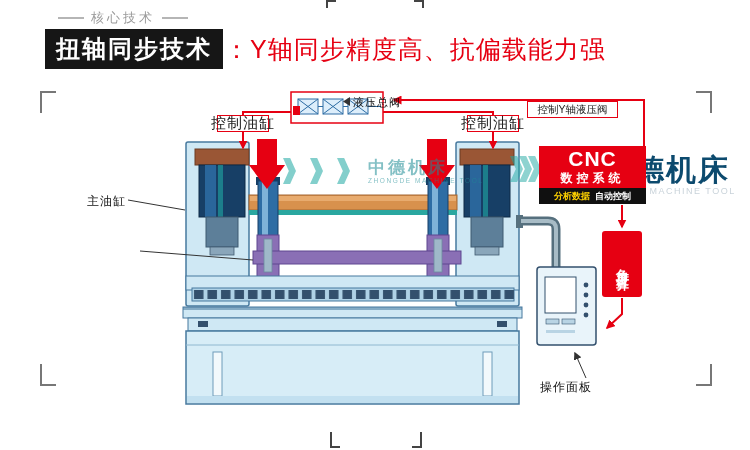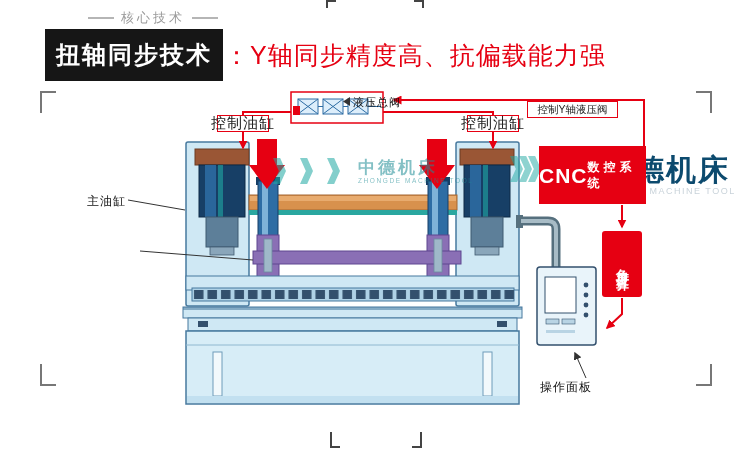--- a/index.html
+++ b/index.html
@@ -1,25 +1,25 @@
 <!DOCTYPE html>
 <html><head>
 <meta charset="utf-8">
 <style>
   *{margin:0;padding:0;box-sizing:border-box}
   html,body{background:#fff}
   body{font-family:"Liberation Sans","DejaVu Sans",sans-serif}
   .canvas{position:relative;width:750px;height:450px;background:#fff;overflow:hidden}
 
   
-  .header-tag-row{position:absolute;left:58px;top:10px;width:160px;height:16px;display:flex;align-items:center;justify-content:flex-end;gap:7px;z-index:5}
+  .header-tag-row{position:absolute;left:58px;top:10px;width:160px;height:16px;display:flex;align-items:center;justify-content:flex-start;gap:7px;z-index:5}
   .header-line{width:26px;height:2px;background:#b5b5b5}
   .header-tag-text{font-size:13px;color:#9a9a9a;letter-spacing:3px;white-space:nowrap}
   .title-row{position:absolute;left:45px;top:29px;display:flex;align-items:center;z-index:5}
-  .title-black{background:#161616;color:#fff;font-size:24px;font-weight:700;letter-spacing:2px;padding:10px 11px;white-space:nowrap}
+  .title-black{background:#161616;color:#fff;font-size:24px;font-weight:700;letter-spacing:2px;padding:4px 11px;white-space:nowrap}
   .title-red{color:#e60012;font-size:25px;font-weight:400;letter-spacing:1px;margin-left:1px;white-space:nowrap}
 
   
   .crop{position:absolute;width:16px;height:22px;z-index:5}
   .crop.tl{left:40px;top:91px;border-left:2px solid #777;border-top:2px solid #777}
   .crop.tr{left:696px;top:91px;border-right:2px solid #777;border-top:2px solid #777}
   .crop.bl{left:40px;top:364px;border-left:2px solid #777;border-bottom:2px solid #777}
   .crop.br{left:696px;top:364px;border-right:2px solid #777;border-bottom:2px solid #777}
   .mark{position:absolute;width:10px;height:8px;z-index:5}
   .mark.tl{left:326px;top:0;border-left:2px solid #444;border-top:2px solid #444}
@@ -35,32 +35,32 @@
   .plain{position:absolute;color:#111;font-size:12px;letter-spacing:1px;z-index:4;white-space:nowrap}
   .lbl-cc-left{left:217px;top:115px;width:52px;height:17px}
   .lbl-cc-right{left:467px;top:115px;width:52px;height:17px}
   .lbl-yvalve{left:527px;top:101px;width:91px;height:17px;font-size:10.5px;letter-spacing:0}
   .lbl-valve{left:353px;top:95px;font-size:11px}
   .lbl-main-cyl{left:87px;top:193px}
   .lbl-torsion{left:76px;top:234px;line-height:17px}
   .lbl-panel{left:540px;top:379px}
 
   
-  .cnc{position:absolute;left:539px;top:146px;width:107px;height:58px;background:#e60012;color:#fff;display:flex;align-items:center;z-index:3}
+  .cnc{position:absolute;left:539px;top:146px;width:107px;height:58px;background:#e60012;color:#fff;display:flex;flex-direction:column;align-items:center;z-index:3}
   .cnc-title{font-size:21px;font-weight:700;line-height:23px;margin-top:1px;letter-spacing:1px}
   .cnc-sub{font-size:12px;font-weight:700;letter-spacing:4px;line-height:16px}
   .cnc-bar{width:100%;height:16px;background:#101010;display:flex;align-items:center;justify-content:center;gap:5px;font-size:9px;font-weight:700;margin-top:auto}
   .cnc-bar .y{color:#ffd200}
   .cnc-bar .w{color:#fff}
 
   
   .angle{position:absolute;left:602px;top:231px;width:40px;height:66px;background:#e60012;border-radius:3px;color:#fff;font-size:13px;font-weight:700;display:flex;align-items:center;justify-content:center;writing-mode:vertical-rl;text-orientation:upright;letter-spacing:3px;z-index:3}
 
   
-  .wm-center{position:absolute;left:273px;top:158px;display:flex;gap:18px;opacity:.55;z-index:2}
+  .wm-center{position:absolute;left:283px;top:158px;display:flex;gap:18px;opacity:.55;z-index:2}
   .chev{width:13px;height:26px;background:#1fa9a3;clip-path:polygon(0 0,55% 0,100% 50%,55% 100%,0 100%,45% 50%)}
   .chev + .chev{margin-left:-4px}
   .wm-text-col{display:flex;flex-direction:column}
   .wm-cn{font-size:17px;font-weight:700;color:#1f8d96;letter-spacing:3px;line-height:19px;white-space:nowrap}
   .wm-en{font-size:6.5px;color:#1f8d96;letter-spacing:1.6px;white-space:nowrap}
   .wm-right-cn{position:absolute;left:634px;top:150px;font-size:30px;font-weight:700;color:#0c4a6e;letter-spacing:2px;z-index:2;white-space:nowrap}
   .wm-right-en{position:absolute;left:638px;top:186px;font-size:9px;color:#c9d3da;letter-spacing:1.5px;z-index:2;white-space:nowrap}
   .wm-chev-right{position:absolute;left:510px;top:156px;display:flex;opacity:.5;z-index:2}
 </style>
 </head>
@@ -243,20 +243,24 @@
     <span class="chev"></span>
     <span class="chev"></span>
     <span class="chev"></span>
   </div>
   <div class="wm-right-cn">德机床</div>
   <div class="wm-right-en">E MACHINE TOOL</div>
 
   <div class="cnc">
     <span class="cnc-title">CNC</span>
     <span class="cnc-sub">数控系统</span>
+    <span class="cnc-bar">
+      <span class="y">分析数据</span>
+      <span class="w">自动控制</span>
+    </span>
   </div>
 
   <div class="angle">角度计算</div>
 
   <div class="tagbox lbl-cc-left">控制油缸</div>
   <div class="tagbox lbl-cc-right">控制油缸</div>
   <div class="tagbox lbl-yvalve">控制Y轴液压阀</div>
   <div class="plain lbl-valve">液压总阀</div>
   <div class="plain lbl-main-cyl">主油缸</div>
   <div class="plain lbl-panel">操作面板</div>

